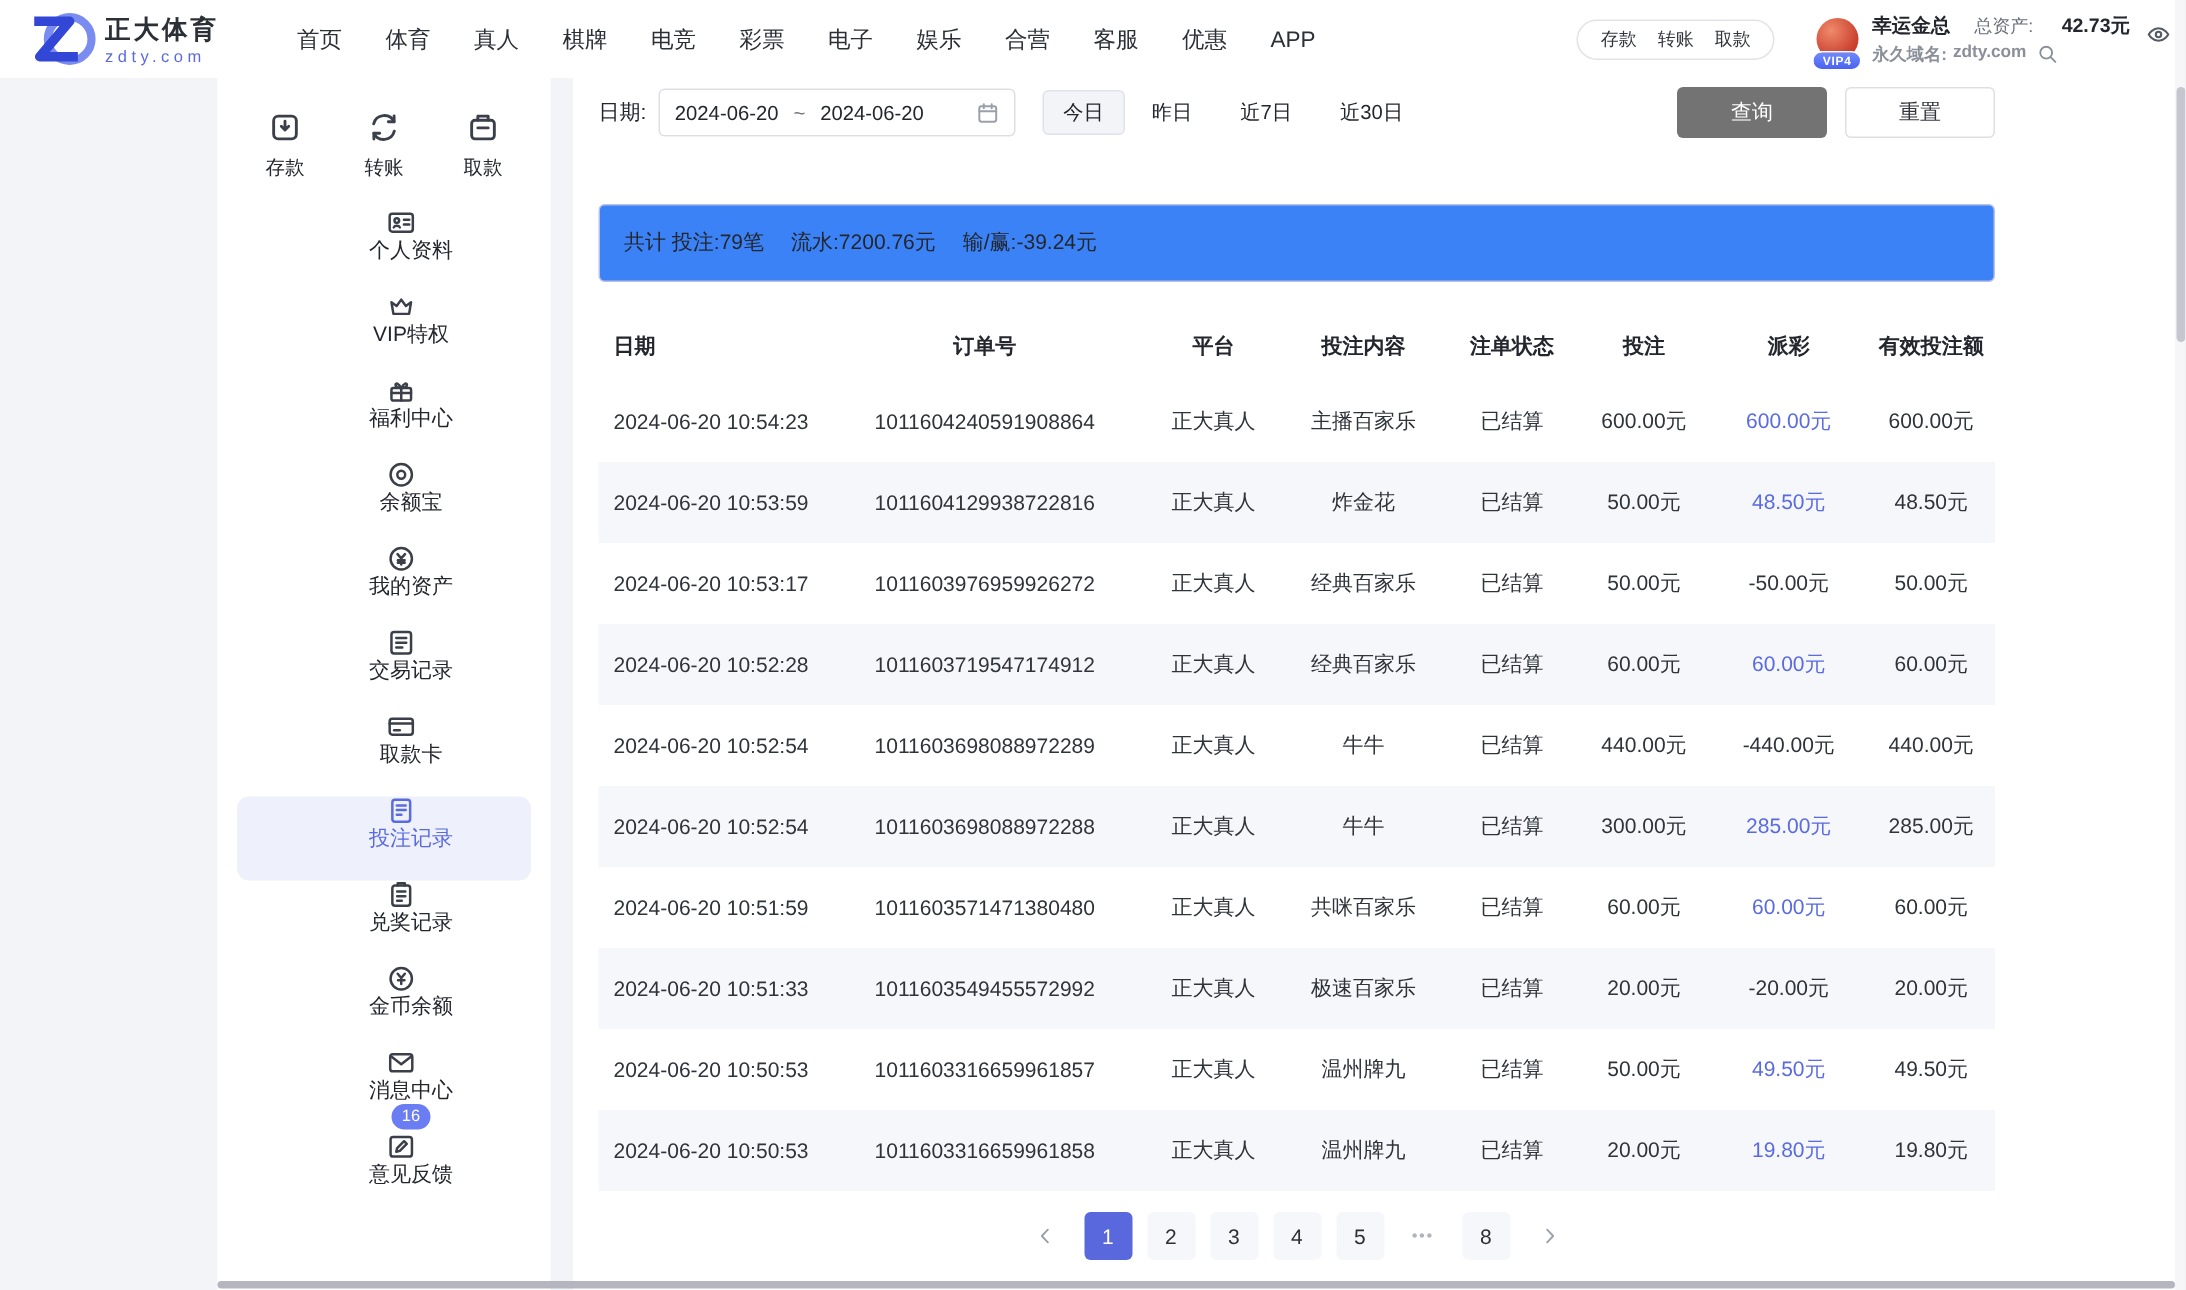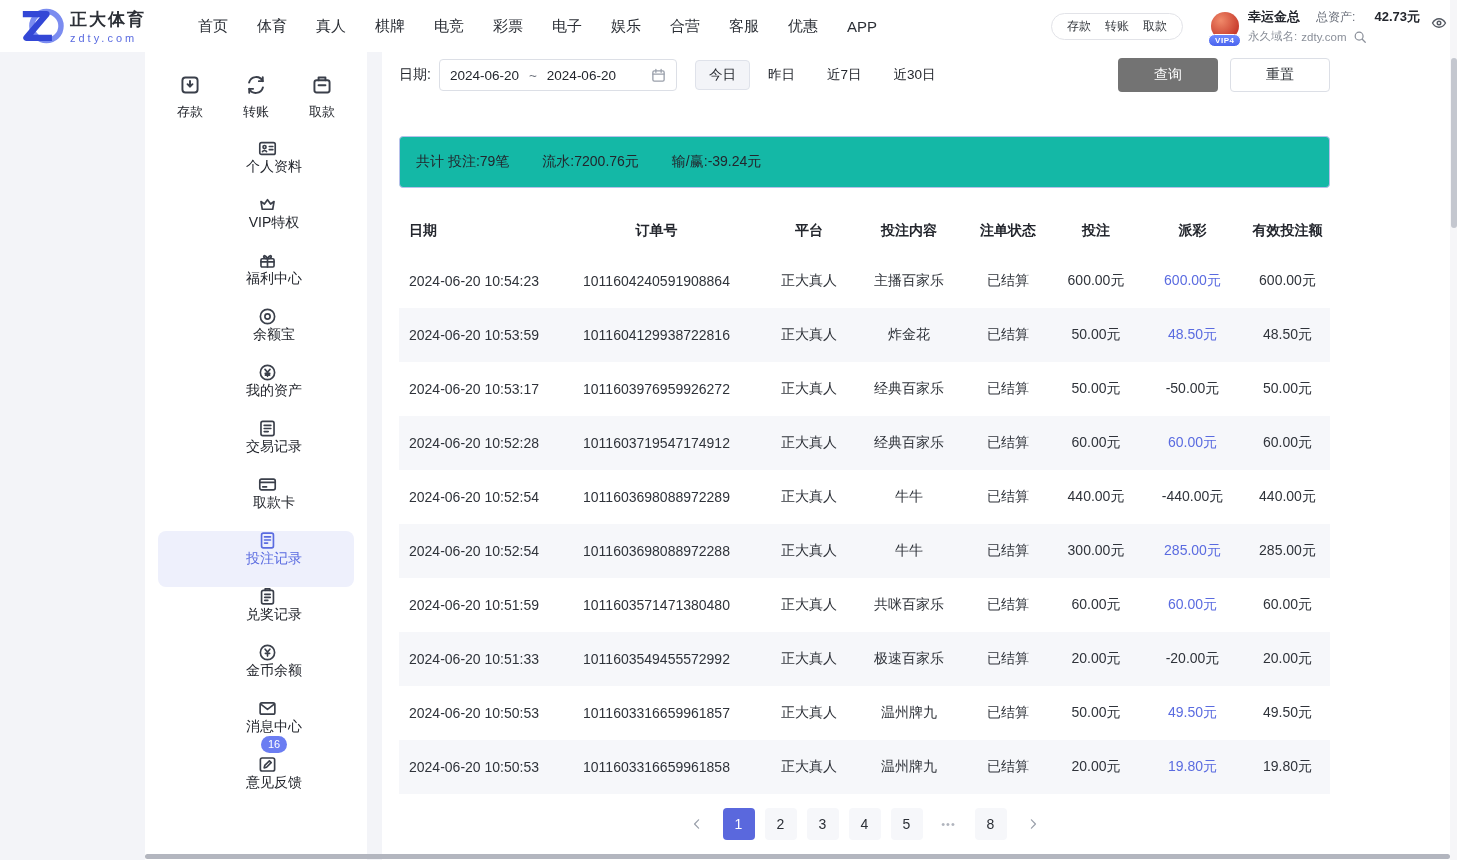--- a/index.html
+++ b/index.html
@@ -20,21 +20,21 @@
   .wallet-pill { display:flex; align-items:center; gap:14px; border:1px solid #e2e3e8; border-radius:14px; height:27px; padding:0 15px; margin-right:28px; background:#fff; }
   .wallet-action { font-size:12px; color:#33373d; cursor:pointer; }
   .avatar-wrap { position:relative; width:28px; height:28px; }
   .avatar { width:28px; height:28px; border-radius:50%; background:radial-gradient(circle at 35% 30%, #f08a6a, #c93e2e 70%); }
   .vip-badge { position:absolute; left:-3px; bottom:-7px; background:linear-gradient(180deg,#6f8bff,#4a63ee); color:#fff; font-size:8px; font-weight:bold; padding:1px 6px; border-radius:7px; border:1px solid #fff; letter-spacing:0.5px; }
   .account-info { margin-left:9px; }
   .acct-row1 { display:flex; align-items:baseline; }
   .username { font-size:13px; font-weight:bold; color:#23262d; }
   .assets-label { font-size:12px; color:#6a6f7a; margin-left:16px; }
   .assets-value { font-size:13px; font-weight:bold; color:#23262d; margin-left:19px; }
-  .acct-row2 { display:flex; align-items:center; margin-top:3px; font-size:11.5px; color:#8a8f99; }
+  .acct-row2 { display:flex; margin-top:3px; font-size:11.5px; color:#8a8f99;font-weight:bold; }
   .acct-row2 .icon { margin-left:7px; }
   .eye-btn { position:absolute; right:10px; top:15px; color:#555a63; cursor:pointer; }
   .icon { stroke:currentColor; fill:none; stroke-width:1.4; stroke-linecap:round; stroke-linejoin:round; }
 
   
   .page-body { position:absolute; top:52px; left:0; right:0; bottom:0; display:flex; }
   .sidebar { margin-left:145px; width:222px; background:#fff; flex:none; padding-top:22px; }
   .content { flex:1; margin-left:15px; background:#fff; padding:6px 0 0 17px; position:relative; }
 
   
@@ -56,21 +56,21 @@
   .date-range { display:flex; align-items:center; border:1px solid #dcdfe6; border-radius:4px; height:32px; width:238px; margin-left:8px; padding:0 10px; background:#fff; cursor:pointer; font-size:13.5px; color:#23262d; }
   .date-range .sep { margin:0 10px; color:#6a6f7a; }
   .date-range .cal { margin-left:auto; color:#9aa0ab; }
   .range-group { display:flex; align-items:center; margin-left:18px; gap:4px; }
   .range-btn { border:1px solid transparent; background:transparent; font-size:13.5px; color:#23262d; height:30px; padding:0 13px; border-radius:4px; cursor:pointer; font-family:inherit; }
   .range-btn.active { background:#f3f4f8; border-color:#dfe2ea; }
   .btn-primary { margin-left:auto; width:100px; height:34px; background:#737373; color:#fff; border:none; border-radius:4px; font-size:14px; cursor:pointer; font-family:Liberation Mono, monospace; }
   .btn-plain { margin-left:12px; width:100px; height:34px; background:#fff; color:#33373d; border:1px solid #dcdfe6; border-radius:4px; font-size:14px; cursor:pointer; font-family:inherit; }
 
   
-  .summary { margin-top:44px; width:931px; height:52px; border:1px solid #b7c0ea; border-radius:4px; display:flex; align-items:center; padding-left:16px; gap:33px; background:#14b8a6; }
+  .summary { margin-top:44px; width:931px; height:52px; border:1px solid #b7c0ea; border-radius:4px; display:flex; align-items:center; padding-left:16px; gap:18px; background:#3b82f6; }
   .summary-part { font-size:14px; color:#23262d; }
 
   
   .table { margin-top:20px; width:931px; }
   .trow { display:grid; grid-template-columns:150px 215px 90px 110px 88px 88px 105px 1fr; align-items:center; height:54px; }
   .thead-row { height:46px; }
   .th { font-size:14px; font-weight:bold; color:#23262d; text-align:center; }
   .th.col0 { text-align:left; padding-left:10px; }
   .td { font-size:14px; color:#2f333a; text-align:center; white-space:nowrap; }
   .td.col0 { text-align:left; padding-left:10px; }

